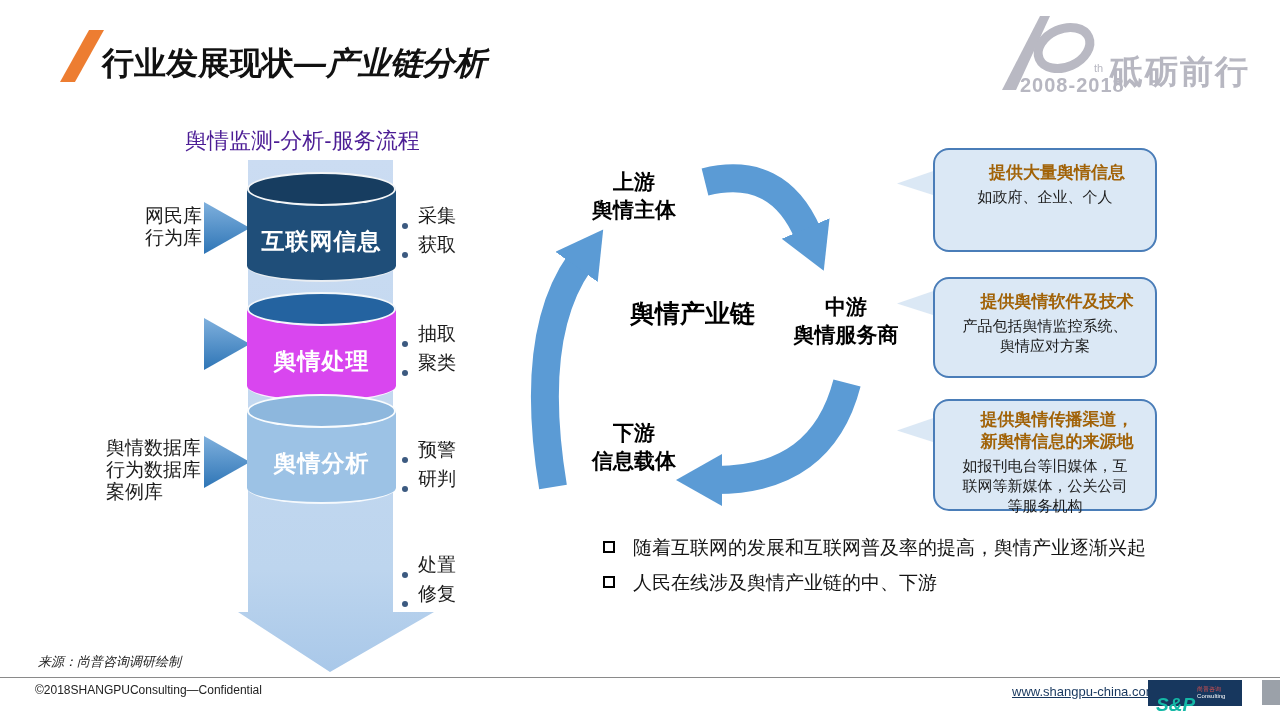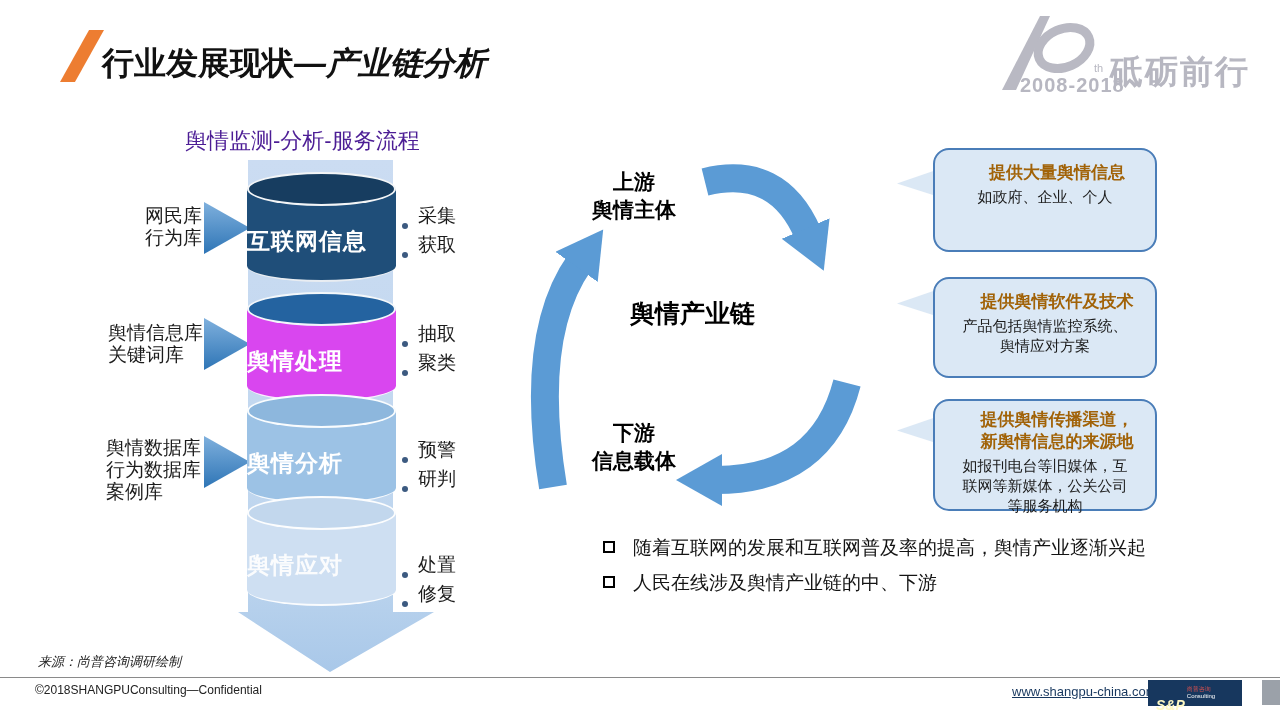--- a/index.html
+++ b/index.html
@@ -22,21 +22,21 @@
   
   .flow-heading { position:absolute; left:185px; top:126px; font-size:22px; font-weight:normal; color:#4c1d95; }
   .big-arrow { position:absolute; left:238px; top:160px; width:196px; height:512px;
     background:linear-gradient(180deg,#cbdcf2 0%, #bdd5ee 80%, #a9c8e9 100%);
     clip-path:polygon(10px 0, 155px 0, 155px 452px, 196px 452px, 92px 512px, 0 452px, 10px 452px); }
   .cyl { position:absolute; left:247px; width:149px; height:110px; }
   .cyl-top { position:absolute; left:0; right:0; top:0; height:34px; border-radius:50%;
     border:2px solid rgba(255,255,255,.95); z-index:2; display:block; }
   .cyl-body { position:absolute; left:0; right:0; top:17px; bottom:0;
     border-radius:0 0 50% 50% / 0 0 16px 16px; border-bottom:2px solid rgba(255,255,255,.9);
-    display:flex; align-items:center; justify-content:flex-start; padding-top:14px; z-index:1; }
+    display:flex; align-items:center; justify-content:center; padding-top:14px; z-index:1; }
   .cyl-label { color:#fff; font-size:23px; font-weight:bold; letter-spacing:1px; white-space:nowrap; }
   .inputs { position:absolute; font-size:19px; line-height:22px; color:#1c1c1c; white-space:pre-line; }
   .tri { position:absolute; left:204px; width:46px; height:52px;
     background:linear-gradient(180deg,#7fb0dd,#2e75b6);
     clip-path:polygon(0 0, 100% 50%, 0 100%); }
   .outputs { position:absolute; left:402px; font-size:19px; color:#1c1c1c; }
   .out-line { display:flex; align-items:flex-end; height:29px; white-space:nowrap; }
   .dot { width:6px; height:6px; border-radius:50%; background:#3c5a80; margin-right:10px; flex:0 0 auto; }
   .source { position:absolute; left:38px; top:653px; font-size:13px; color:#222;font-style:italic; }
   
@@ -55,21 +55,21 @@
   .note { display:flex; margin-bottom:6px; }
   .note .sq { flex:0 0 auto; width:12px; height:12px; border:2px solid #000; margin:8px 18px 0 0; }
   .note .txt { font-size:19px; line-height:29px; color:#141414; width:545px; }
   
   .footer-line { position:absolute; left:0; right:0; top:677px; border-top:1px solid #8a8a8a; }
   .copyright { position:absolute; left:35px; top:683px; font-size:12px; color:#222; }
   .site-link { position:absolute; left:1012px; top:684px; font-size:13px; color:#17375e;
     text-decoration:underline; }
   .sp-logo { position:absolute; left:1148px; top:680px; width:94px; height:26px; background:#17375e;
     display:flex; align-items:center; padding-left:8px; }
-  .sp-main { color:#fef9c3; font-size:14px; font-weight:bold; font-style:italic; letter-spacing:0;margin-top:24px; }
+  .sp-main { color:#14b8a6; font-size:19px; font-weight:bold; font-style:italic; letter-spacing:0;margin-top:24px; }
   .sp-stack { display:flex; flex-direction:column; margin-left:2px; line-height:7px; }
   .sp-cn { font-size:6px; color:#d05050; }
   .sp-en { font-size:6px; color:#fff; }
   .corner-sq { position:absolute; left:1262px; top:680px; width:18px; height:25px; background:#9ba1a9; }
 </style>
 </head>
 <body>
 
 <div class="slide">
 
@@ -100,32 +100,24 @@
     <span class="cyl-body" style="background-color: #d946ef;">
       <span class="cyl-label">舆情处理</span>
     </span>
   </div>
   <div class="cyl" style="top:394px">
     <span class="cyl-top" style="background-color: rgb(141, 183, 221);"></span>
     <span class="cyl-body" style="background-color: rgb(156, 194, 229);">
       <span class="cyl-label">舆情分析</span>
     </span>
   </div>
-  <div class="cyl" style="top:496px">
-    <span class="cyl-top" style="background-color: rgb(194, 215, 237);"></span>
-    <span class="cyl-body" style="background-color: rgb(206, 223, 242);">
-      <span class="cyl-label" style="opacity:.92">舆情应对</span>
-    </span>
-  </div>
 
   <div class="inputs" style="left:145px; top:205px; text-align:center">网民库
 行为库</div>
   <div class="tri" style="top:202px"></div>
-  <div class="inputs" style="left:108px; top:322px">舆情信息库
-关键词库</div>
   <div class="tri" style="top:318px"></div>
   <div class="inputs" style="left:106px; top:437px">舆情数据库
 行为数据库
 案例库</div>
   <div class="tri" style="top:436px"></div>
 
   <div class="outputs" style="top:200px">
     <div class="out-line">
         <span class="dot"></span>
         <span>采集</span>
@@ -172,20 +164,22 @@
         <path d="M0,0 L46,26 L0,52 z" fill="#5b9bd5"></path>
       </marker>
     </defs>
     <path d="M 185,32 Q 258,14 288,84" fill="none" stroke="#5b9bd5" stroke-width="28" marker-end="url(#ah)"></path>
     <path d="M 327,233 Q 302,330 196,330" fill="none" stroke="#5b9bd5" stroke-width="28" marker-end="url(#ah)"></path>
     <path d="M 33,337 Q 8,185 60,112" fill="none" stroke="#5b9bd5" stroke-width="28" marker-end="url(#ah)"></path>
   </svg>
   <div class="chain-node" style="left:554px; top:168px">上游
 舆情主体</div>
   <div class="chain-center">舆情产业链</div>
+  <div class="chain-node" style="left:766px; top:293px">中游
+舆情服务商</div>
   <div class="chain-node" style="left:554px; top:419px">下游
 信息载体</div>
 
   <div class="tail" style="top:168px"></div>
   <div class="callout" style="top:148px; height:104px">
     <div class="c-title">提供大量舆情信息</div>
     <div class="c-body">如政府、企业、个人</div>
   </div>
   <div class="tail" style="top:288px"></div>
   <div class="callout" style="top:277px; height:101px">

